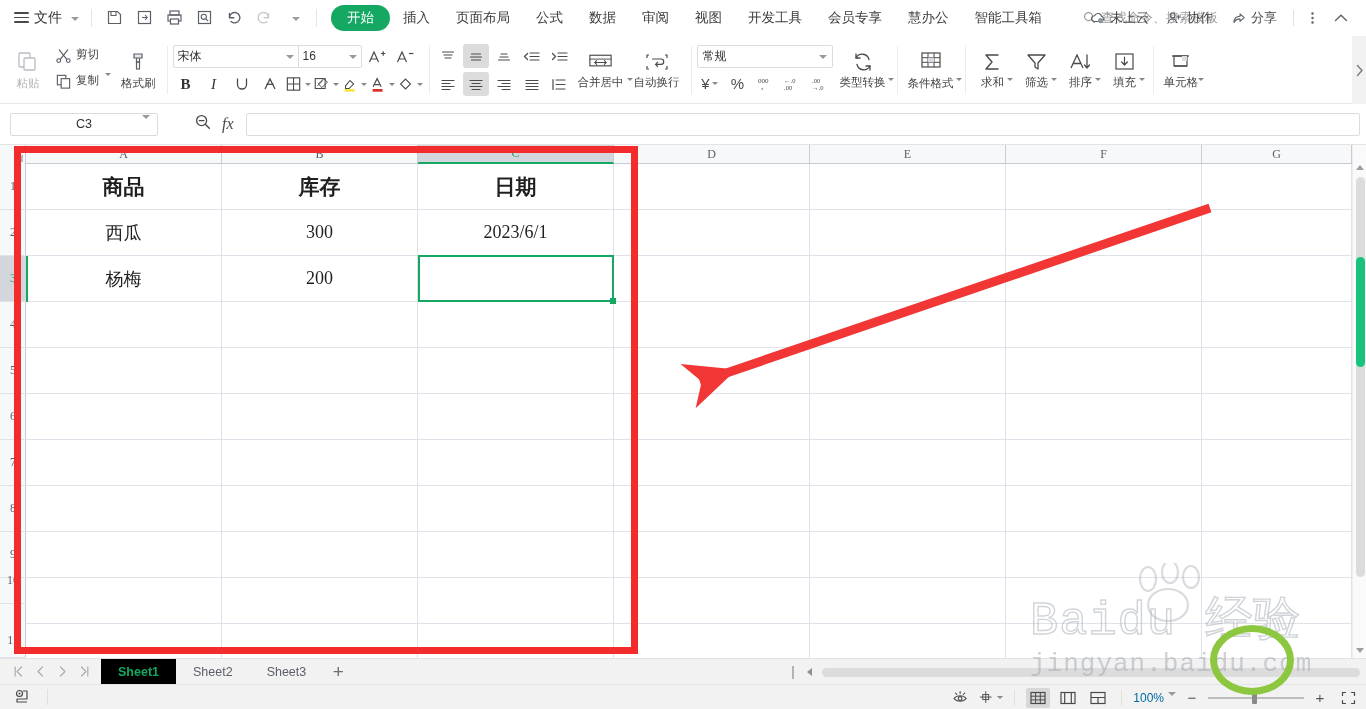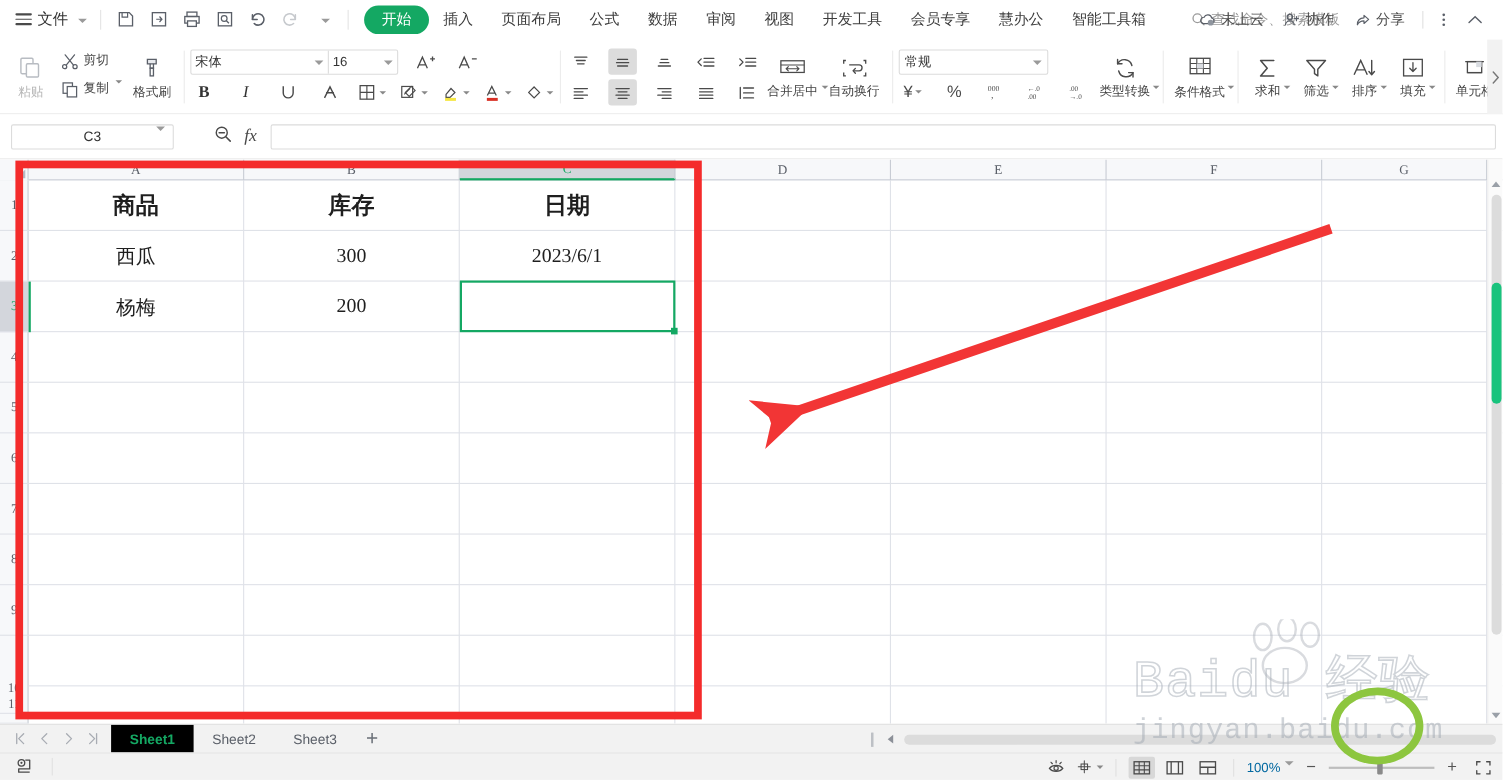--- a/index.html
+++ b/index.html
@@ -61,21 +61,21 @@
   .sm-btn {
     display:flex; align-items:flex-start; gap:4px; padding:2px 5px; cursor:pointer;
     font-size:11.5px; color:#444; border-radius:3px; white-space:nowrap; height:24px;
   }
   .caret-xs {
     display:inline-block;width:0;height:0;
     border-left:3px solid transparent;border-right:3px solid transparent;
     border-top:3.5px solid #888; margin-left:2px;
   }
   .rows2 { display:flex; flex-direction:column; gap:4px; justify-content:center; height:68px; }
-  .rrow { display:flex; align-items:center; gap:12px; }
+  .rrow { display:flex; align-items:center; gap:2px; }
   .icon-btn { width:26px;height:24px;display:flex;align-items:center;justify-content:center;cursor:pointer;border-radius:3px; }
   .icon-btn.on { background:#dcdcdc; }
   .fontbox {
     display:flex; align-items:center; border:1px solid #dcdcdc; height:23px; background:#fff; border-radius:2px;
   }
   .fontname { width:124px; padding:0 4px; font-size:12px; color:#333; display:flex;align-items:center;justify-content:space-between;}
   .fsep { width:1px;height:21px;background:#dcdcdc; }
   .fontsize { width:62px; padding:0 4px; font-size:12px; color:#333; display:flex;align-items:center;justify-content:space-between;}
   .numfmt {
     display:flex; align-items:center; justify-content:space-between;
@@ -694,21 +694,21 @@
     <div class="rowhead" style="height:494px;">
       <div class="rh" style="top:0px;height:46px;">1</div>
       <div class="rh" style="top:46px;height:46px;">2</div>
       <div class="rh sel" style="top:92px;height:46px;">3</div>
       <div class="rh" style="top:138px;height:46px;">4</div>
       <div class="rh" style="top:184px;height:46px;">5</div>
       <div class="rh" style="top:230px;height:46px;">6</div>
       <div class="rh" style="top:276px;height:46px;">7</div>
       <div class="rh" style="top:322px;height:46px;">8</div>
       <div class="rh" style="top:368px;height:46px;">9</div>
-      <div class="rh" style="top:439px;height:46px;font-family:Liberation Serif, serif;">10</div>
+      <div class="rh" style="top:394px;height:46px;font-family:Liberation Serif, serif;">10</div>
       <div class="rh" style="top:460px;height:34px;">11</div>
     </div>
 
     <div class="cells">
 
       <div class="gline-v" style="left:195px;"></div>
       <div class="gline-v" style="left:391px;"></div>
       <div class="gline-v" style="left:587px;"></div>
       <div class="gline-v" style="left:783px;"></div>
       <div class="gline-v" style="left:979px;"></div>

